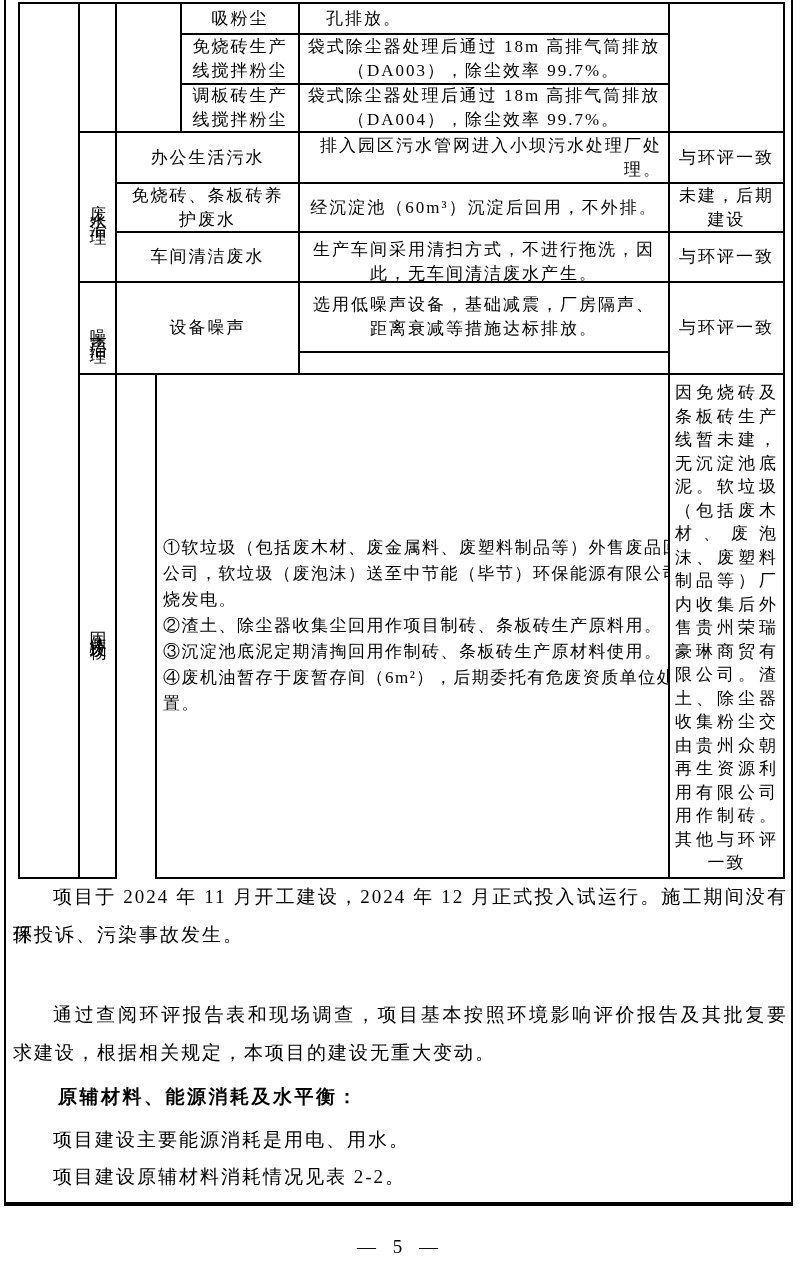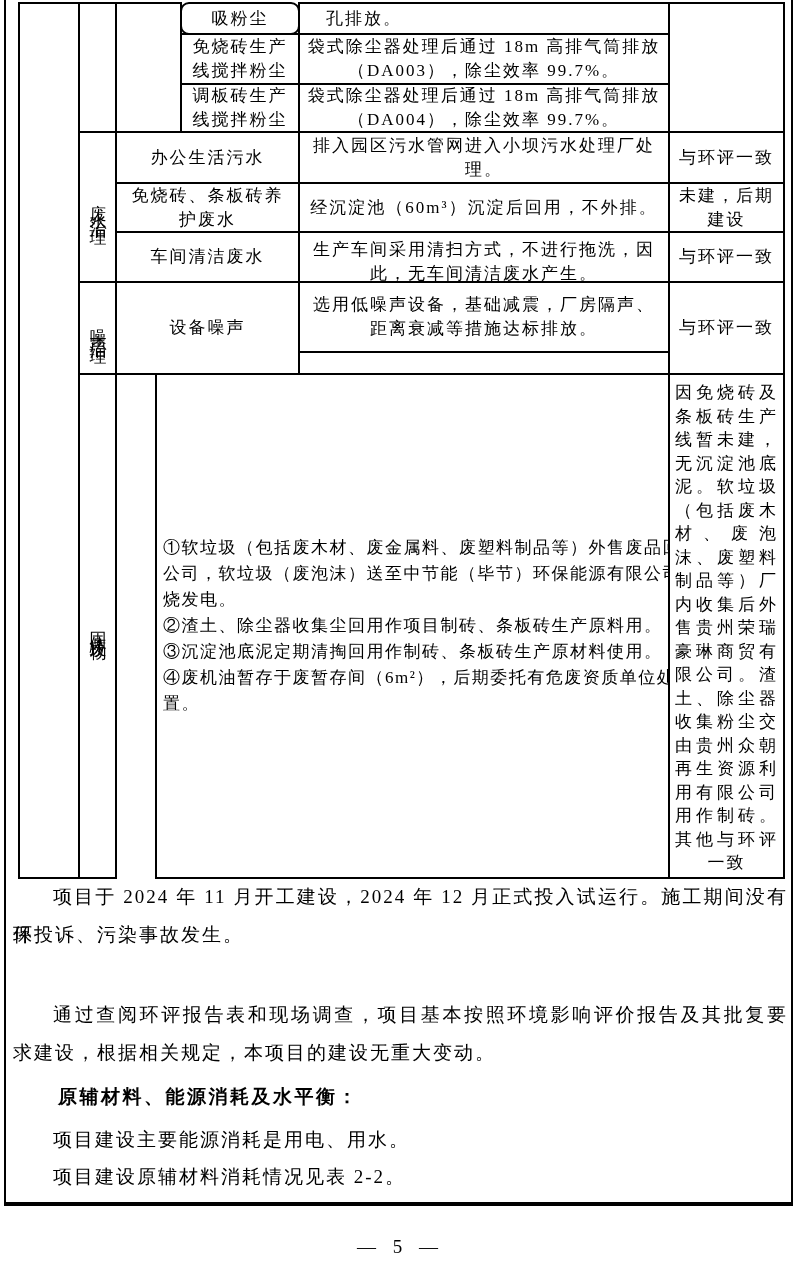--- a/index.html
+++ b/index.html
@@ -99,21 +99,21 @@
 
   <div class="frame"></div>
 
   <div>
 
     <div class="cell" style="left:18px; top:2px; width:62px; height:877px;"></div>
     <div class="cell" style="left:78px; top:2px; width:39px; height:131px;"></div>
     <div class="cell" style="left:115px; top:2px; width:67px; height:131px;"></div>
     <div class="cell" style="left:668px; top:2px; width:117px; height:131px;"></div>
 
-    <div class="cell" style="left:180px; top:2px; width:120px; height:33px;border-radius:9px;">
+    <div class="cell" style="left:180px; top:2px; width:120px; height:33px;">
         <span>吸粉尘</span>
       </div>
     <div class="cell tleft" style="left:298px; top:2px; width:372px; height:33px;">
         <span>孔排放。</span>
       </div>
 
     <div class="cell" style="left:180px; top:33px; width:120px; height:52px;">
         <span>免烧砖生产线搅拌粉尘</span>
       </div>
     <div class="cell" style="left:298px; top:33px; width:372px; height:52px;">
@@ -127,21 +127,21 @@
         <span>袋式除尘器处理后通过 18m 高排气筒排放（DA004），除尘效率 99.7%。</span>
       </div>
 
     <div class="cell vlab" style="left:78px; top:131px; width:39px; height:152px;">
         <span style="letter-spacing:8px;">废水治理</span>
       </div>
 
     <div class="cell" style="left:115px; top:131px; width:185px; height:53px;">
         <span>办公生活污水</span>
       </div>
-    <div class="cell" style="left:298px; top:131px; width:372px; height:53px;">
+    <div class="cell" style="left:298px; top:131px; width:372px; height:53px;text-align:right;">
         <span>排入园区污水管网进入小坝污水处理厂处理。</span>
       </div>
     <div class="cell" style="left:668px; top:131px; width:117px; height:53px;">
         <span>与环评一致</span>
       </div>
 
     <div class="cell" style="left:115px; top:182px; width:185px; height:51px;">
         <span>免烧砖、条板砖养护废水</span>
       </div>
     <div class="cell" style="left:298px; top:182px; width:372px; height:51px;">

